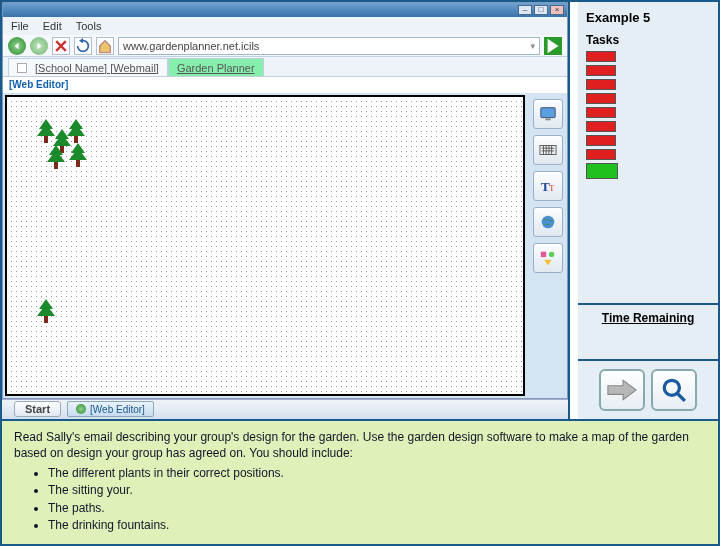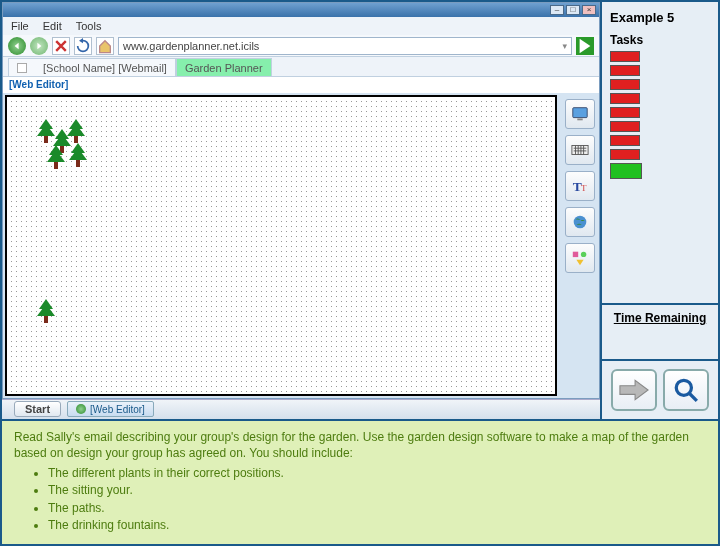--- a/index.html
+++ b/index.html
@@ -1,40 +1,40 @@
 <!DOCTYPE html>
 <html><head>
 <meta charset="utf-8">
 <style>
   * { box-sizing: border-box; margin: 0; padding: 0; }
   body { font-family: Tahoma, Arial, sans-serif; font-size: 11px; background: #fff; }
   .root { width: 720px; height: 546px; border: 2px solid #1a5a8a; display: flex; flex-direction: column; }
   .top-area { flex: 1; display: flex; min-height: 0; }
   .left-pane { flex: 1; display: flex; flex-direction: column; border-right: 2px solid #1a5a8a; min-width: 0; }
-  .right-pane { width: 116px; background: #e6eef5; display: flex; flex-direction: column; }
+  .right-pane { width: 140px; background: #e6eef5; display: flex; flex-direction: column; margin-left: 8px; }
   .app-window { flex: 1; display: flex; flex-direction: column; background: #fff; border: 1px solid #7a9cbf; margin: 0; min-height: 0; }
   
   .titlebar { height: 14px; background: linear-gradient(#6fa0d0,#3a72ab); display: flex; justify-content: flex-end; align-items: center; padding: 0 3px; gap: 2px; }
   .tb-btn { width: 14px; height: 10px; background: #dce8f5; border: 1px solid #4a6a8a; font-size: 8px; line-height: 8px; text-align: center; color: #333; cursor: pointer; }
   .tb-btn.close { background: #f0c0c0; }
   
   .menubar { height: 18px; background: #eef3f9; display: flex; align-items: center; gap: 14px; padding: 0 8px; color: #333; }
   .menubar span { cursor: pointer; }
   
   .toolbar { height: 22px; background: #f5f8fc; border-bottom: 1px solid #c0d0e0; display: flex; align-items: center; gap: 4px; padding: 0 5px; }
   .nav-btn { width: 18px; height: 18px; border-radius: 50%; display: flex; align-items: center; justify-content: center; cursor: pointer; }
   .nav-back { background: radial-gradient(#8fd08f,#2a8a2a); }
   .nav-fwd { background: radial-gradient(#bfe5bf,#6fb56f); }
   .nav-btn svg { width: 8px; height: 8px; }
   .sq-btn { width: 18px; height: 18px; border: 1px solid #b0c0d0; background: #fff; display:flex; align-items:center; justify-content:center; cursor:pointer; font-size:10px; }
   .addr { flex: 1; height: 18px; border: 1px solid #9fb5cc; background: #fff; display:flex; align-items:center; padding: 0 4px; color:#444; }
   .go-btn { width: 18px; height: 18px; background: #2a9a2a; display:flex; align-items:center; justify-content:center; cursor:pointer; }
   
   .tabbar { height: 20px; background: #eef3f9; display:flex; align-items:flex-end; padding: 0 5px; gap:0; border-bottom:1px solid #c0d0e0;}
-  .tab { height: 18px; padding: 0 8px; border:1px solid #c0d0e0; border-bottom:none; background:#f5f8fc; display:flex; align-items:center; gap:16px; color:#555; cursor:pointer; }
+  .tab { height: 18px; padding: 0 8px; border:1px solid #c0d0e0; border-bottom:none; background:#f5f8fc; display:flex; align-items:center; gap:8px; color:#555; cursor:pointer;text-decoration:underline; }
   .tab.active { background:#86efac;text-align:center; }
   .tab-icon { width:10px; height:10px; border:1px solid #aaa; background:#fff; }
   
   .editor-label { height:16px; padding:2px 6px; color:#1060b0; font-weight:bold; font-size:10px; background:#fff; }
   
   .editor-row { flex:1; display:flex; background:#d5e4f2; padding:2px; min-height:0; gap:6px; }
   .canvas-wrap { flex:1; background:#fff; border:2px solid #000; position:relative; overflow:hidden;
     background-image:
       radial-gradient(circle, #999 0.5px, transparent 0.5px);
     background-size: 5px 5px;
@@ -59,21 +59,21 @@
   .rp-sub { padding:4px 8px 2px; font-weight:bold; font-size:12px; color:#000; }
   .task-list { padding:2px 8px; display:flex; flex-direction:column; gap:3px; }
   .task-item { width:30px; height:11px; background:#e02020; border:1px solid #555; }
   .task-item.current { width:32px; height:16px; background:#20c020; }
   .rp-spacer { flex:1; }
   .rp-section { border-top:2px solid #1a5a8a; padding:6px 6px;text-decoration:underline; }
   .rp-time-label { font-weight:bold; font-size:12px; text-align:center; }
   .rp-buttons { border-top:2px solid #1a5a8a; padding:8px 6px; display:flex; gap:6px; justify-content:center; background:#e6eef5; }
   .big-btn { width:46px; height:42px; background:linear-gradient(#fff,#e8eef5); border:2px solid #8aa; border-radius:6px; display:flex; align-items:center; justify-content:center; cursor:pointer; }
   
-  .instructions { background:#dff0b8; border-top:2px solid #1a5a8a; padding:8px 12px 10px; color:#4d7c0f; font-size:12px; line-height:1.35; }
+  .instructions { background:#dff0b8; border-top:2px solid #1a5a8a; padding:8px 12px 10px; color:#0f172a; font-size:12px; line-height:1.35; }
   .instructions ul { margin:4px 0 0 34px; }
   .instructions li { margin:1px 0; }
 </style>
 </head>
 <body>
 
 <div class="root">
   <div class="top-area">
     <div class="left-pane">
       <div class="app-window">

